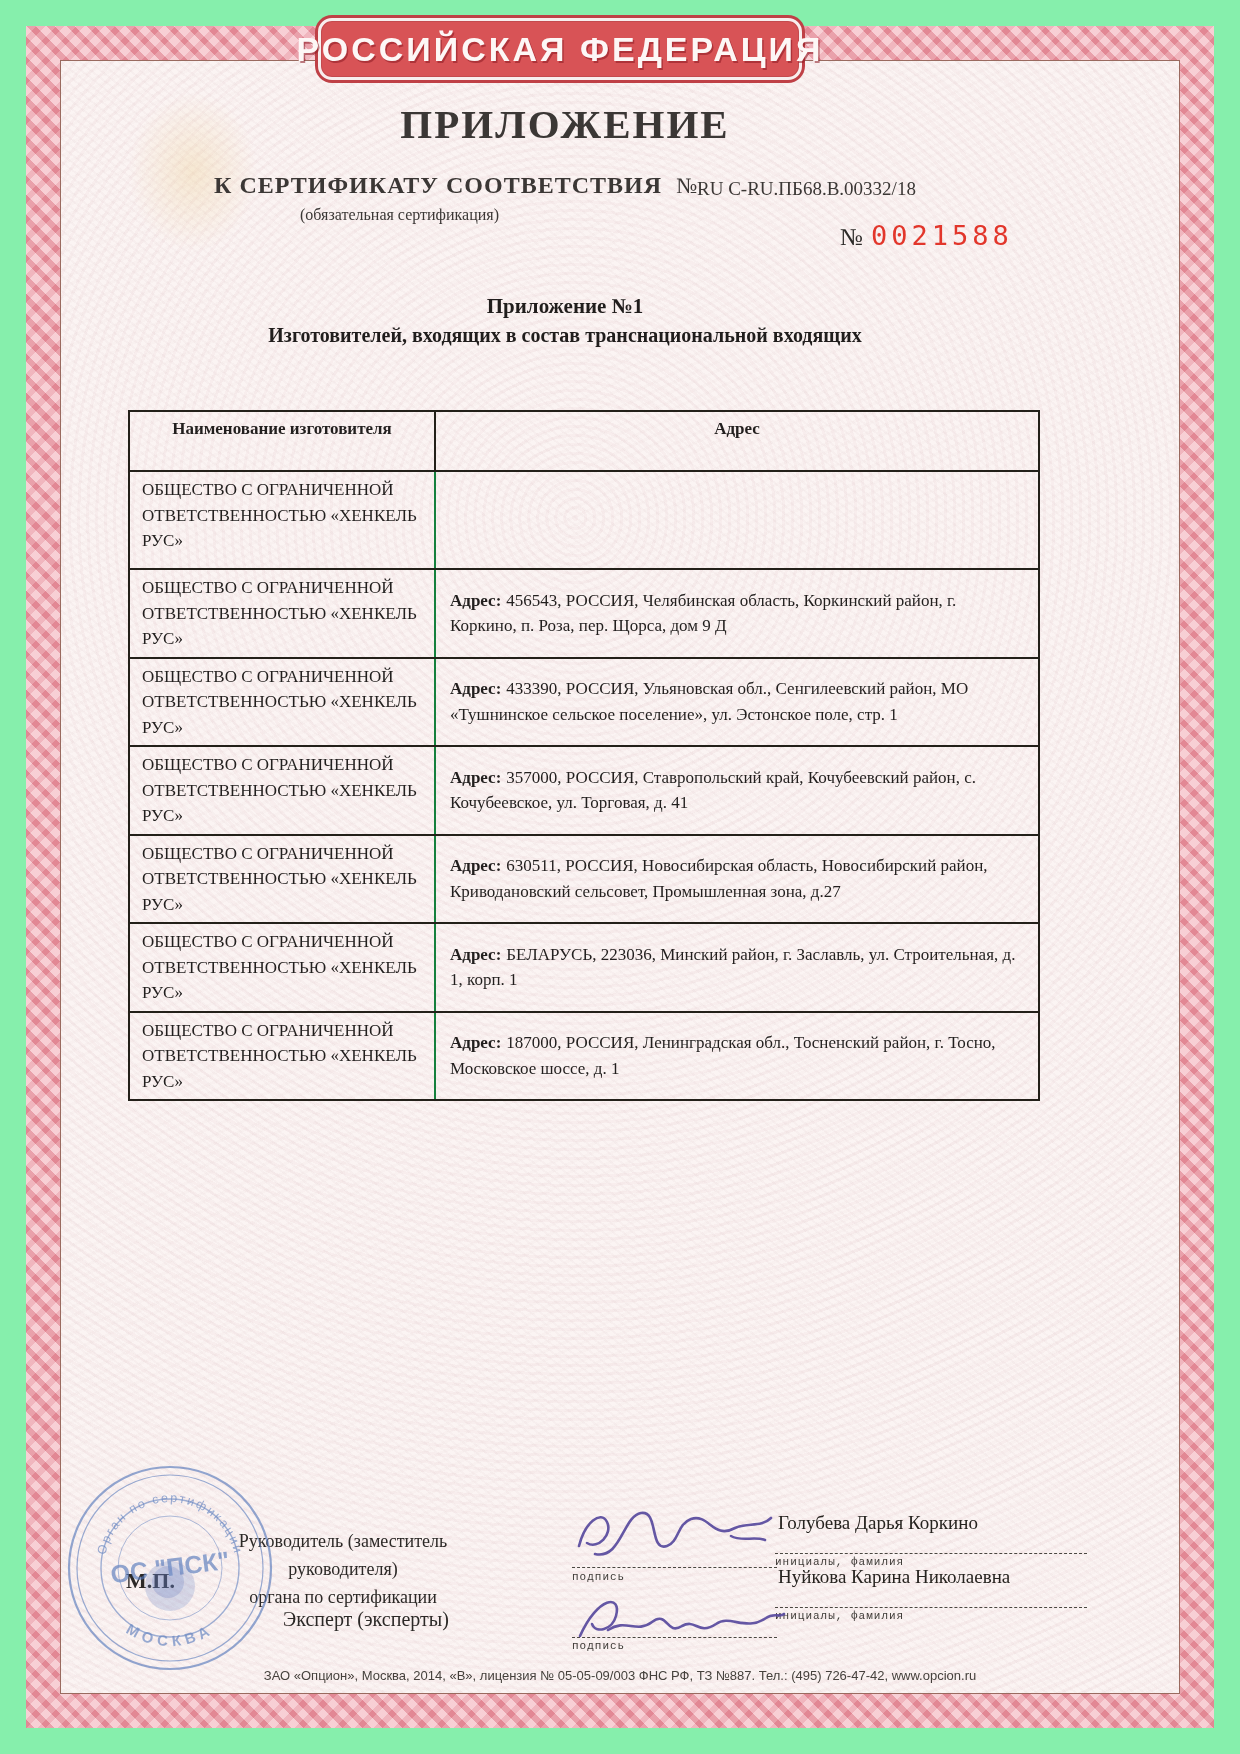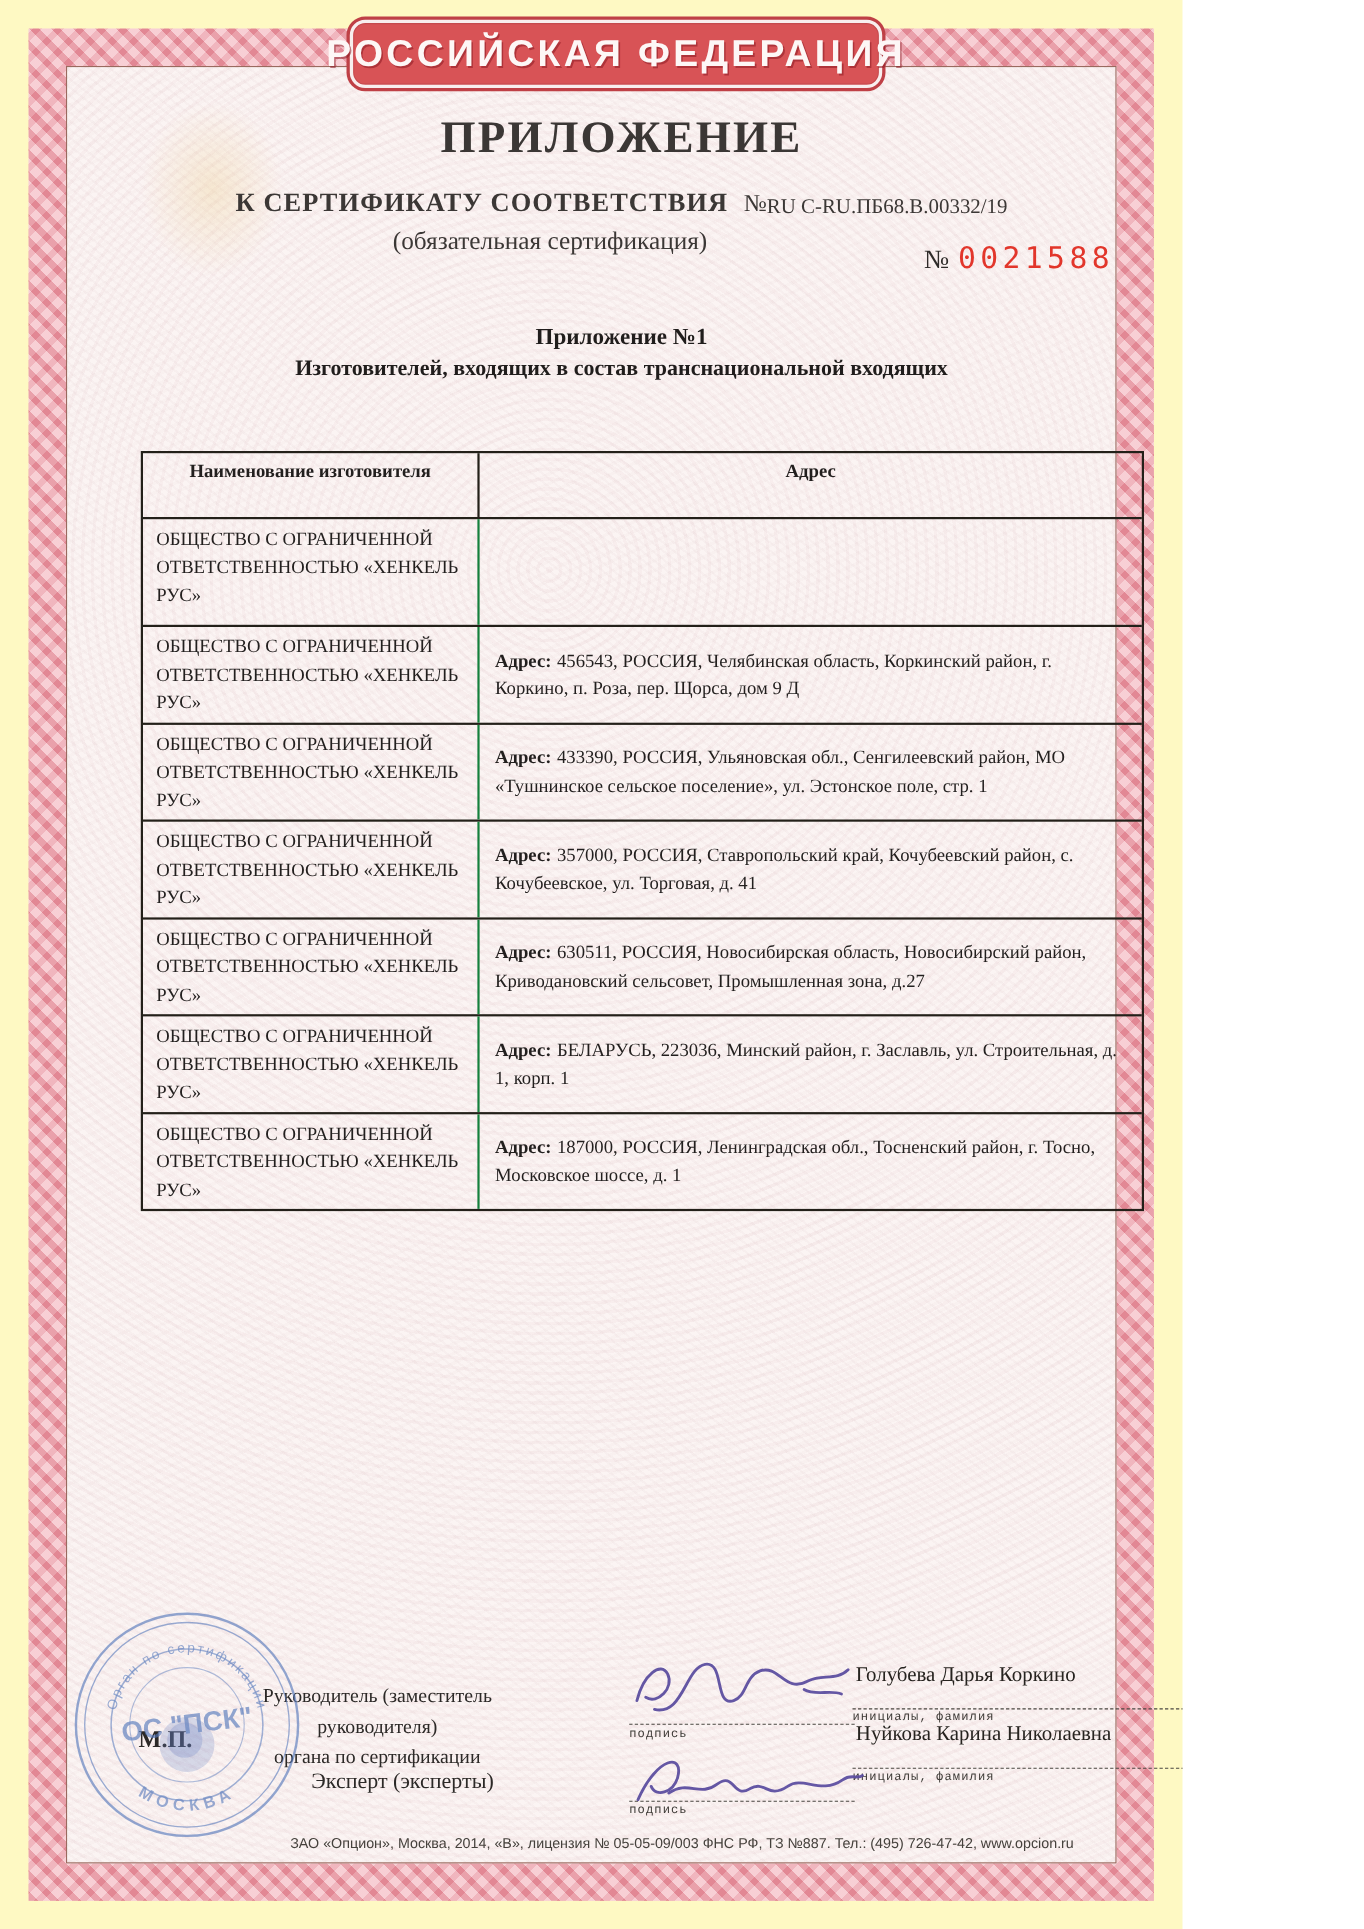--- a/index.html
+++ b/index.html
@@ -1,18 +1,18 @@
 <!DOCTYPE html>
 <html><head>
 <meta charset="utf-8">
 <style>
   html,body{margin:0;padding:0;background:#ffffff;}
   #page{
-    position:relative; width:1075px; height:1754px; overflow:hidden;
-    background:#fef9c3;
+    position:relative; width:1240px; height:1754px; overflow:hidden;
+    background:#86efac;
     font-family:"Liberation Serif", serif;
     color:#221f1e;
   }
   
   #frame{
     position:absolute; left:26px; top:26px; right:26px; bottom:26px;
     background:
       repeating-linear-gradient(45deg, rgba(222,120,134,.55) 0 6px, rgba(248,205,211,.55) 6px 14px),
       repeating-linear-gradient(-45deg, #e79aa5 0 6px, #f7d2d7 6px 14px);
   }
@@ -52,22 +52,22 @@
     font-size:41px; font-weight:bold; letter-spacing:2px; color:#3b3735;
   }
   .cert-line{
     position:absolute; left:70px; top:172px; width:990px; text-align:center;
     white-space:nowrap; color:#3b3735;
   }
   .cert-line .cert-sub{ font-size:24px; font-weight:bold; letter-spacing:1px; }
   .cert-line .cert-no-sign{ font-size:22px; margin-left:14px; }
   .cert-line .cert-number{ font-size:19px; position:relative; top:2px; }
   .cert-kind{
-    position:absolute; left:300px; top:206px; width:400px; text-align:center;
-    font-size:23px; color:#3b3735;
+    position:absolute; left:300px; top:206px; width:400px; 
+    font-size:16px; color:#3b3735;
   }
   .serial{
     position:absolute; left:840px; top:220px; width:260px; text-align:left;
     white-space:nowrap;
   }
   .serial .serial-sign{ font-size:24px; color:#2e2b29; margin-right:8px;}
   .serial .serial-number{
     font-family:"DejaVu Sans Mono", monospace;
     font-size:27px; letter-spacing:4px; color:#e2362b;
   }
@@ -143,21 +143,21 @@
   <div id="paper"></div>
   <div class="stain"></div>
 
   <div id="banner">
     <span class="banner-text">РОССИЙСКАЯ ФЕДЕРАЦИЯ</span>
   </div>
 
   <div class="doc-title">ПРИЛОЖЕНИЕ</div>
 
   <div class="cert-line">
-    <span class="cert-sub">К СЕРТИФИКАТУ СООТВЕТСТВИЯ</span><span class="cert-no-sign">№</span><span class="cert-number">RU C-RU.ПБ68.В.00332/19</span>
+    <span class="cert-sub">К СЕРТИФИКАТУ СООТВЕТСТВИЯ</span><span class="cert-no-sign">№</span><span class="cert-number">RU C-RU.ПБ68.В.00332/18</span>
   </div>
 
   <div class="cert-kind">(обязательная сертификация)</div>
 
   <div class="serial">
     <span class="serial-sign">№</span><span class="serial-number">0021588</span>
   </div>
 
   <div class="app-title">Приложение №1</div>
   <div class="app-subtitle">Изготовителей, входящих в состав транснациональной входящих</div>

